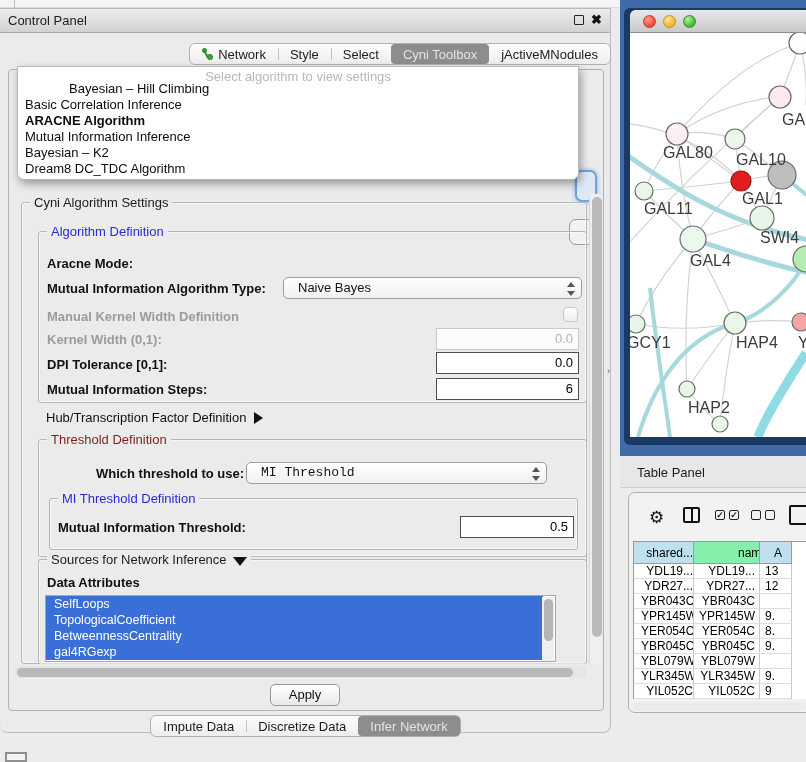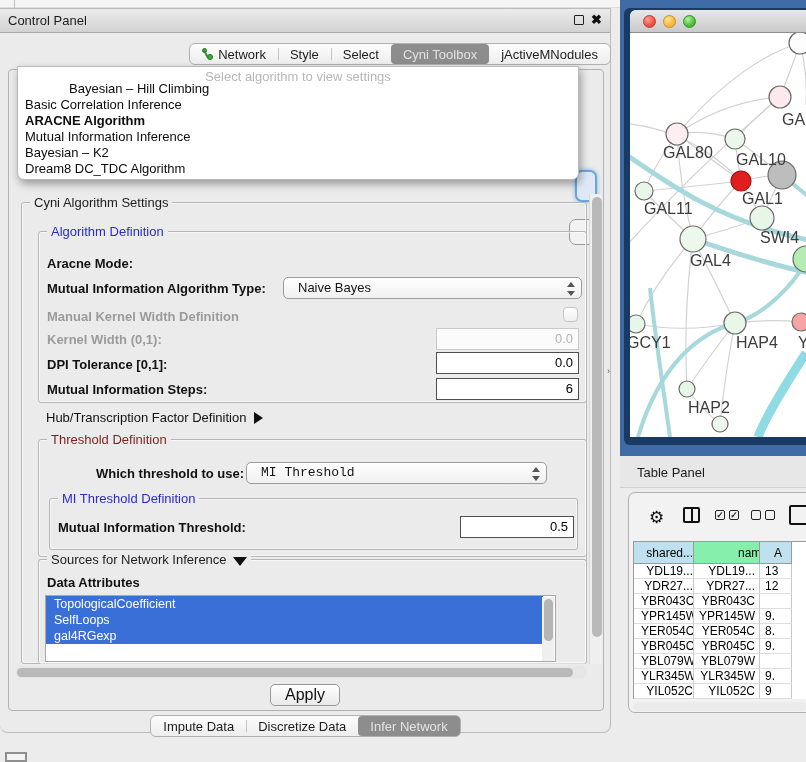--- a/index.html
+++ b/index.html
@@ -79,21 +79,21 @@
   #attr-vscroll { position:absolute; right:1px; top:1px; width:12px; height:64px; background:#efefef; }
   #attr-vthumb { position:absolute; left:1.5px; top:2px; width:9px; height:42px; background:#b5b5b5; border-radius:5px; }
 
   
   #set-hscroll { left:14px; top:656px; width:572px; height:12px; background:#e6e6e6; border-radius:6px; }
   #set-hthumb { left:16px; top:657.5px; width:556px; height:9px; background:#b9b9b9; border-radius:5px; }
   #set-vscroll { left:588px; top:184px; width:13px; height:470px; background:#efefef; border-left:1px solid #d8d8d8; }
   #set-vthumb { left:590px; top:187px; width:10px; height:440px; background:#b9b9b9; border-radius:5px; }
 
   
-  #apply-btn { left:269px; top:674px; width:70px; height:22px; background:linear-gradient(#ffffff,#e9e9e9); border:1px solid #989898; border-radius:5px; font-size:16px; color:#111; text-align:center; line-height:20px; }
+  #apply-btn { left:269px; top:674px; width:70px; height:22px; background:linear-gradient(#ffffff,#e9e9e9); border:1px solid #989898; border-radius:5px; font-size:13px; color:#111; text-align:center; line-height:20px; }
   #bottom-tabs { left:0; top:706px; width:611px; display:flex; justify-content:center; }
 
   
   #desktop-blue { left:620px; top:0; width:186px; height:456px; background:#3f6ca6; }
   #net-shadow { left:624px; top:8px; width:182px; height:437px; background:#1b3a63; border-radius:6px 0 0 6px; }
   #net-window { left:630px; top:10px; width:176px; height:427px; background:#fff; border-radius:6px 0 0 0; overflow:hidden; }
   #net-titlebar { left:0; top:0; width:100%; height:23px; background:linear-gradient(#e8e8e8,#c9c9c9); border-bottom:1px solid #8e8e8e; border-radius:6px 0 0 0; }
   .tl { position:absolute; top:5px; width:13px; height:13px; border-radius:50%; }
   #tl-red { left:13px; background:radial-gradient(circle at 35% 30%, #ff9d94, #ee4b3e 65%); border:1px solid #c43a30; }
   #tl-yellow { left:33px; background:radial-gradient(circle at 35% 30%, #ffe49a, #f5b42e 65%); border:1px solid #c98f1f; }
@@ -218,22 +218,23 @@
           </div>
         </div>
 
         <div class="group" style="left:16px; top:356px; width:549px; height:105px; border-bottom:none;">
           <span class="group-label"><span>Sources for Network Inference</span><span class="tri-down"></span></span>
           <span class="lbl b" style="left:8px; top:15px;">Data Attributes</span>
         </div>
       </div>
 
       <div class="abs" id="attr-list" style="left:36px; top:525px;">
+        <div class="attr-item">SelfLoops</div>
         <div class="attr-item">TopologicalCoefficient</div>
-        <div class="attr-item">SelfLoops</div>
+        <div class="attr-item">BetweennessCentrality</div>
         <div class="attr-item">gal4RGexp</div>
         <div id="attr-vscroll">
             <div id="attr-vthumb"></div>
           </div>
       </div>
 
       <div class="abs" id="set-hscroll" style="left:6px; top:596px;">
           <div class="abs" id="set-hthumb" style="left:2px; top:1.5px;"></div>
         </div>
       <div class="abs" id="set-vscroll" style="left:580px; top:124px;">

